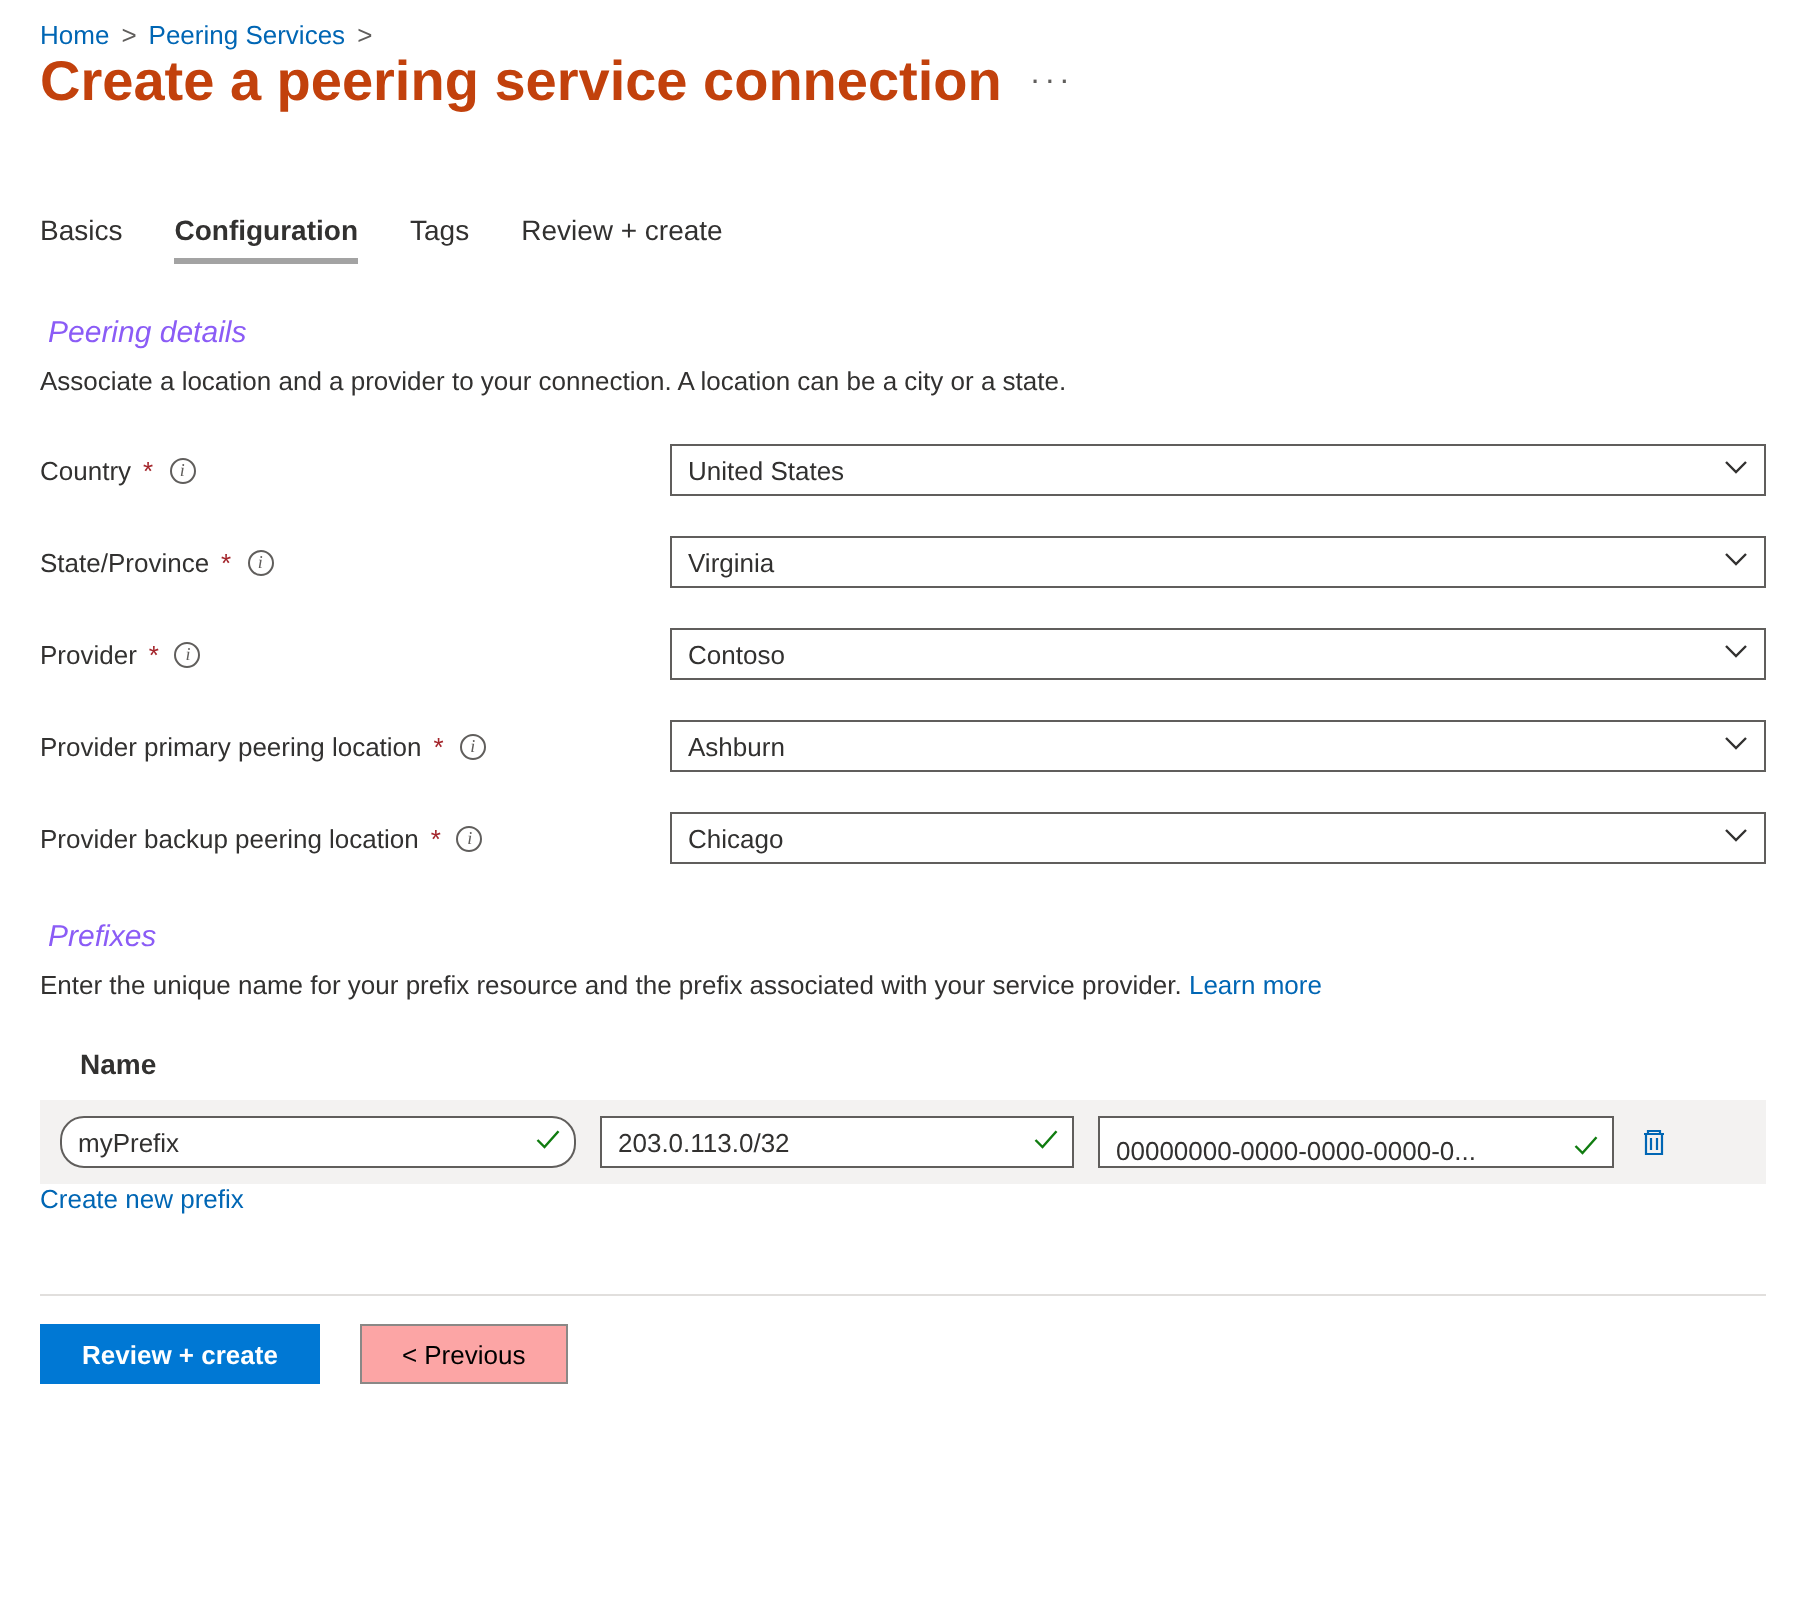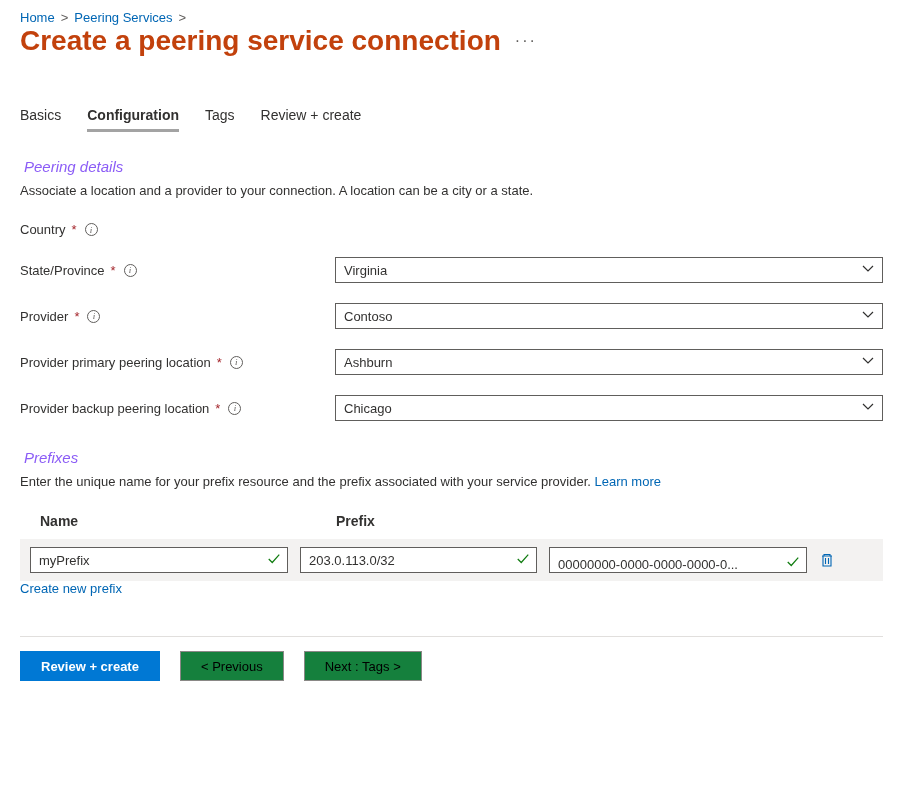--- a/index.html
+++ b/index.html
@@ -102,62 +102,62 @@
   .select .chev-down svg { width:12px; height:12px; }
   .link { color:#0066b4; cursor:pointer; text-decoration:none; }
 
   .prefix-table { margin-top:18px; }
   .prefix-header {
     display:flex;
     padding: 0 10px 10px 20px;
     font-weight:600;
     font-size:14px;
   }
-  .col-name { width:296px; }
+  .col-name { width:237px; }
   .col-prefix { width:270px; }
   .col-key { flex:1; }
   .prefix-row {
     background:#f3f2f1;
     display:flex;
     align-items:center;
     padding:8px 10px 8px 10px;
     gap:12px;
   }
   .prefix-input {
     height:26px;
     border:1px solid #605e5c;
     background:#fff;
     display:flex;
     align-items:center;
     justify-content:space-between;
     padding:0 6px 0 8px;
     font-size:13px;
   }
-  .pi-name { width:258px; }
+  .pi-name { width:258px;border-radius:12px; }
   .pi-prefix { width:237px; }
   .pi-key { width:258px;align-items:flex-end; }
   .pi-text { overflow:hidden; white-space:nowrap; text-overflow:ellipsis; flex:1; }
   .check svg { width:14px; height:14px; }
   .delete-btn { cursor:pointer; display:flex; align-items:center; }
   .delete-btn svg { width:16px; height:16px; }
   .create-prefix-link { display:inline-block; }
 
   .footer {
     border-top:1px solid #e1dfdd;
     margin-top:40px;
     padding-top:14px;
     display:flex;
     gap:20px;
   }
   .btn {
     height:30px;
     padding:0 20px;
     font-size:13px;
     border:1px solid #8a8886;
-    background:#15803d;
+    background:#fca5a5;
     cursor:pointer;
     display:flex;
     align-items:center;
   }
   .btn.primary {
     background:#0078d4;
     border-color:#0078d4;
     color:#fff;
     font-weight:600;
   }
@@ -193,20 +193,28 @@
 <div class="section-heading">Peering details</div>
 <p class="section-desc">Associate a location and a provider to your connection. A location can be a city or a state.</p>
 
 
 <div class="form-row">
   <div class="form-label">
     <span>Country</span>
     <span class="req">*</span>
     <span class="info-icon">i</span>
   </div>
+  <div class="select">
+    <span>United States</span>
+    <span class="chev-down">
+      <svg viewBox="0 0 12 12">
+          <path d="M1 3 L6 8 L11 3" fill="none" stroke="#323130" stroke-width="1.2"></path>
+        </svg>
+    </span>
+  </div>
 </div>
 
 
 <div class="form-row">
   <div class="form-label">
     <span>State/Province</span>
     <span class="req">*</span>
     <span class="info-icon">i</span>
   </div>
   <div class="select">
@@ -272,21 +280,20 @@
 
 
 <div class="section-heading">Prefixes</div>
 <p class="section-desc">
   <span>Enter the unique name for your prefix resource and the prefix associated with your service provider. </span><a class="link">Learn more</a>
 </p>
 
 <div class="prefix-table">
   <div class="prefix-header">
     <div class="col-name">Name</div>
-    <div class="col-prefix">Prefix</div>
   </div>
   <div class="prefix-row">
     <div class="prefix-input pi-name">
       <span class="pi-text">myPrefix</span>
       <span class="check">
         <svg viewBox="0 0 16 16">
             <path d="M2 8 L6 12 L14 3" fill="none" stroke="#107c10" stroke-width="1.4"></path>
           </svg>
       </span>
     </div>
@@ -312,17 +319,16 @@
       </svg>
     </span>
   </div>
 </div>
 <a class="link create-prefix-link">Create new prefix</a>
 
 
 <div class="footer">
   <button class="btn primary">Review + create</button>
   <button class="btn">&lt; Previous</button>
-  <button class="btn">Next : Tags &gt;</button>
 </div>
 
 
 
 
 </body></html>

